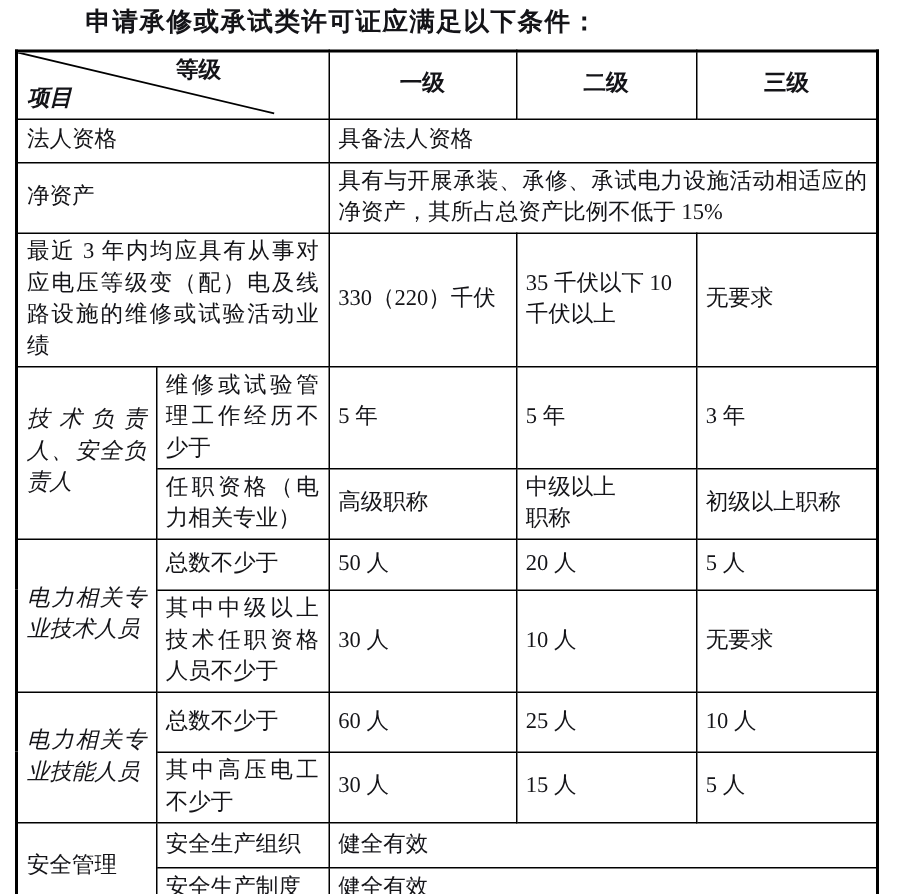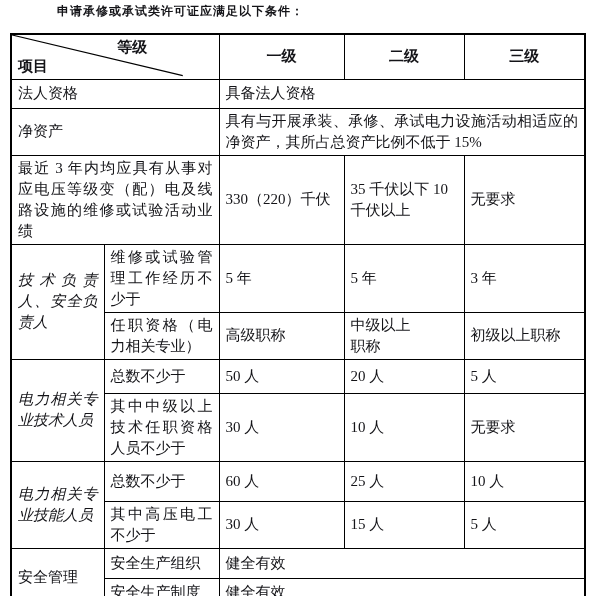--- a/index.html
+++ b/index.html
@@ -4,21 +4,21 @@
 <style>
   html,body{margin:0;padding:0;background:#ffffff;}
   body{
     width:610px;height:596px;position:relative;overflow:hidden;
     font-family:"Liberation Serif","DejaVu Serif",serif;
     color:#141418;
     -webkit-font-smoothing:antialiased;
   }
   .doc-title{
     position:absolute;top:3px;left:57px;
-    font-size:12px;font-weight:bold;letter-spacing:1px;
+    font-size:17px;font-weight:bold;letter-spacing:1px;
     white-space:nowrap;
   }
   table.req-table{
     position:absolute;top:33px;left:10px;
     width:574px;table-layout:fixed;
     border-collapse:collapse;
     border:2px solid #000;
     font-size:15px;line-height:21px;
   }
   td,th{
@@ -26,21 +26,21 @@
     padding:2px 6px;
     vertical-align:middle;
     text-align:left;
     font-weight:normal;
     overflow:hidden;
   }
   th{font-weight:bold;text-align:center;}
   .corner-cell{position:relative;padding:0;}
   .corner-cell svg{position:absolute;top:0;left:0;width:100%;height:100%;display:block;}
   .corner-top{position:absolute;top:2px;left:51%;font-weight:bold;}
-  .corner-bottom{position:absolute;bottom:2px;left:6px;font-weight:bold;}
+  .corner-bottom{position:absolute;bottom:2px;left:6px;font-weight:bold;font-style:italic;}
   .justify{text-align:justify;text-justify:inter-character;margin-top:28px;}
   .preline{white-space:pre-line;}
   .nowrap{white-space:nowrap;}
   .group-cell{text-align:justify;text-justify:inter-character;font-style:italic;}
 </style>
 </head>
 <body>
 
 <div class="doc-title">申请承修或承试类许可证应满足以下条件：</div>
 

